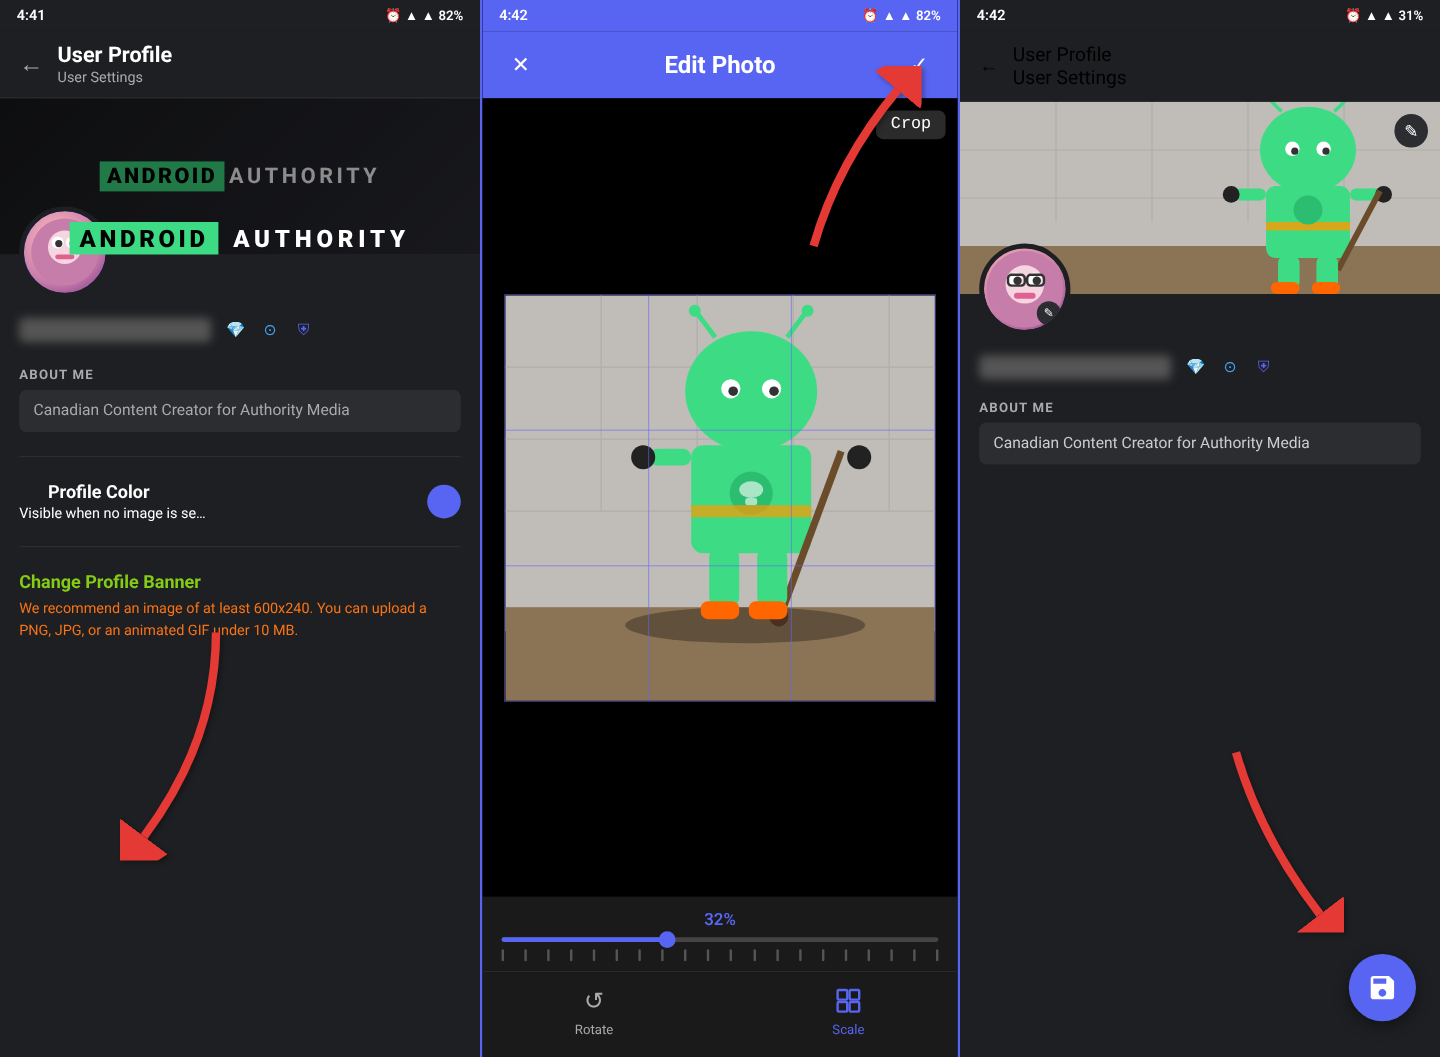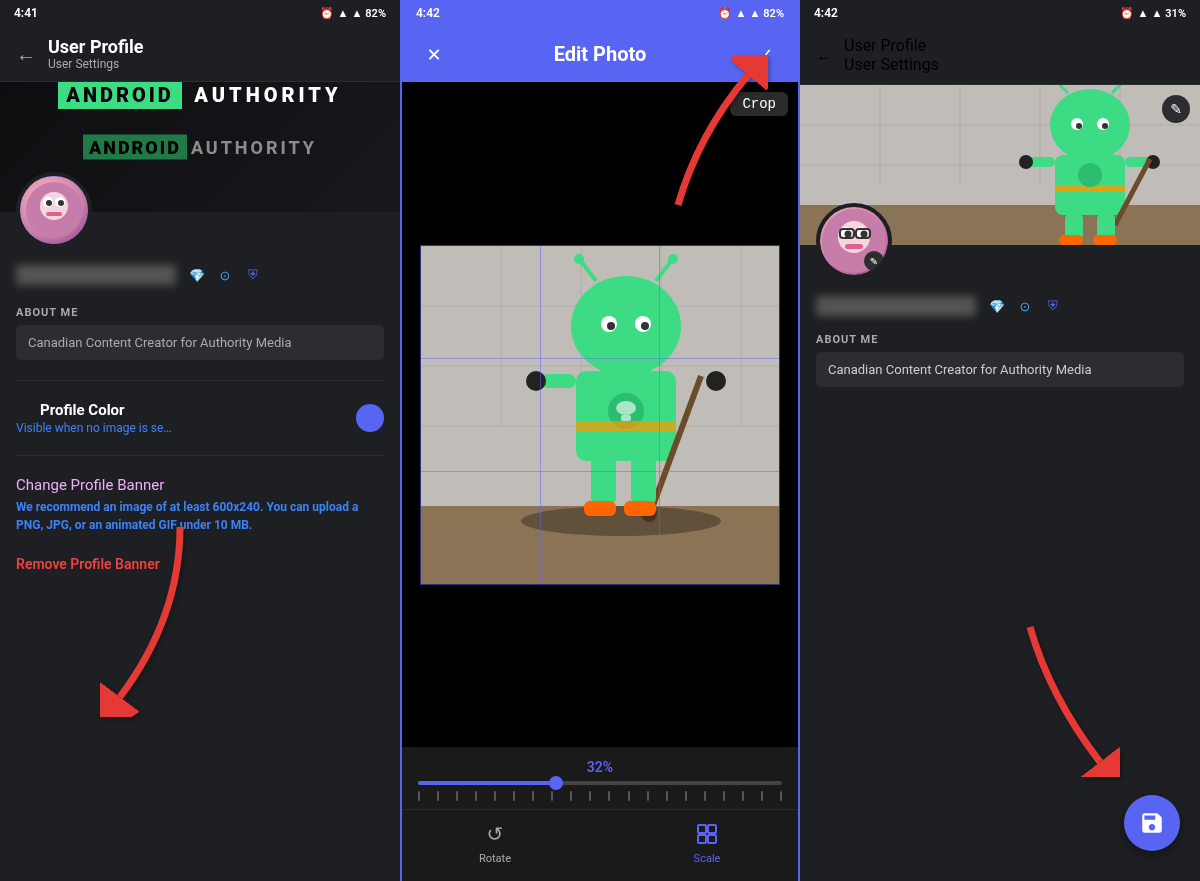--- a/index.html
+++ b/index.html
@@ -168,33 +168,33 @@
       margin: 8px 16px;
     }
 
     .profile-color-row {
       display: flex;
       justify-content: space-between;
       align-items: center;
       padding: 12px 16px;
     }
     .profile-color-title { color: #fff; font-size: 15px; font-weight: 700; margin-left: 24px; }
-    .profile-color-sub { color: #3b82f6; font-size: 12px; margin-top: 2px; }
+    .profile-color-sub { color: #ffffff; font-size: 12px; margin-top: 2px; }
     .color-dot {
       width: 28px;
       height: 28px;
       border-radius: 50%;
       background: #5865f2;
     }
 
     .change-banner-section {
       padding: 12px 16px;
     }
-    .change-banner-title { color: #f0abfc; font-size: 15px; font-weight: 400; margin-bottom: 4px; }
-    .change-banner-desc { color: #3b82f6; font-size: 12px; line-height: 1.5; font-weight: bold; }
+    .change-banner-title { color: #84cc16; font-size: 15px; font-weight: 700; margin-bottom: 4px; }
+    .change-banner-desc { color: #f97316; font-size: 12px; line-height: 1.5; }
 
     .remove-banner-btn {
       color: #ed4245;
       font-size: 14px;
       font-weight: 600;
       padding: 10px 16px;
     }
 
     
     .arrow-left {
@@ -552,21 +552,21 @@
     </div>
   </div>
 
   <div class="banner-area">
     <div class="banner-logo">
       <span class="android-text">ANDROID</span>
       <span class="authority-text">AUTHORITY</span>
     </div>
 
     <div style="position:absolute;top:0;left:0;right:0;bottom:0;background:rgba(0,0,0,0.45);"></div>
-    <div style="position:absolute;top:0;left:0;right:0;bottom:0;display:flex;align-items:flex-start;justify-content:center;">
+    <div style="position:absolute;top:0;left:0;right:0;bottom:0;display:flex;align-items:flex-end;justify-content:center;">
       <span style="color:#fff;font-size:22px;font-weight:900;letter-spacing:3px;z-index:1;">
         <span style="background:#3ddc84;color:#000;padding:2px 8px;font-size:20px;">ANDROID</span>
         <span style="color:#fff;font-size:20px;margin-left:4px;letter-spacing:4px;">AUTHORITY</span>
       </span>
     </div>
   </div>
 
   <div class="avatar-area-left">
     <div class="avatar-circle">
       <div class="avatar-inner">
@@ -606,21 +606,20 @@
     <div class="color-dot"></div>
   </div>
 
   <div class="divider"></div>
 
   <div class="change-banner-section">
     <div class="change-banner-title">Change Profile Banner</div>
     <div class="change-banner-desc">We recommend an image of at least 600x240. You can upload a PNG, JPG, or an animated GIF under 10 MB.</div>
   </div>
 
-  <div class="remove-banner-btn">Remove Profile Banner</div>
 
   <div class="arrow-left">
     <svg class="red-arrow-svg" width="120" height="200" viewBox="0 0 120 200">
       <defs>
         <marker id="arrowhead-l" markerWidth="10" markerHeight="7" refX="0" refY="3.5" orient="auto">
           <polygon points="0 0, 10 3.5, 0 7" fill="#e53935"></polygon>
         </marker>
       </defs>
       <path d="M 80 10 Q 80 100 20 180" stroke="#e53935" stroke-width="7" fill="none" marker-end="url(#arrowhead-l)"></path>
     </svg>

